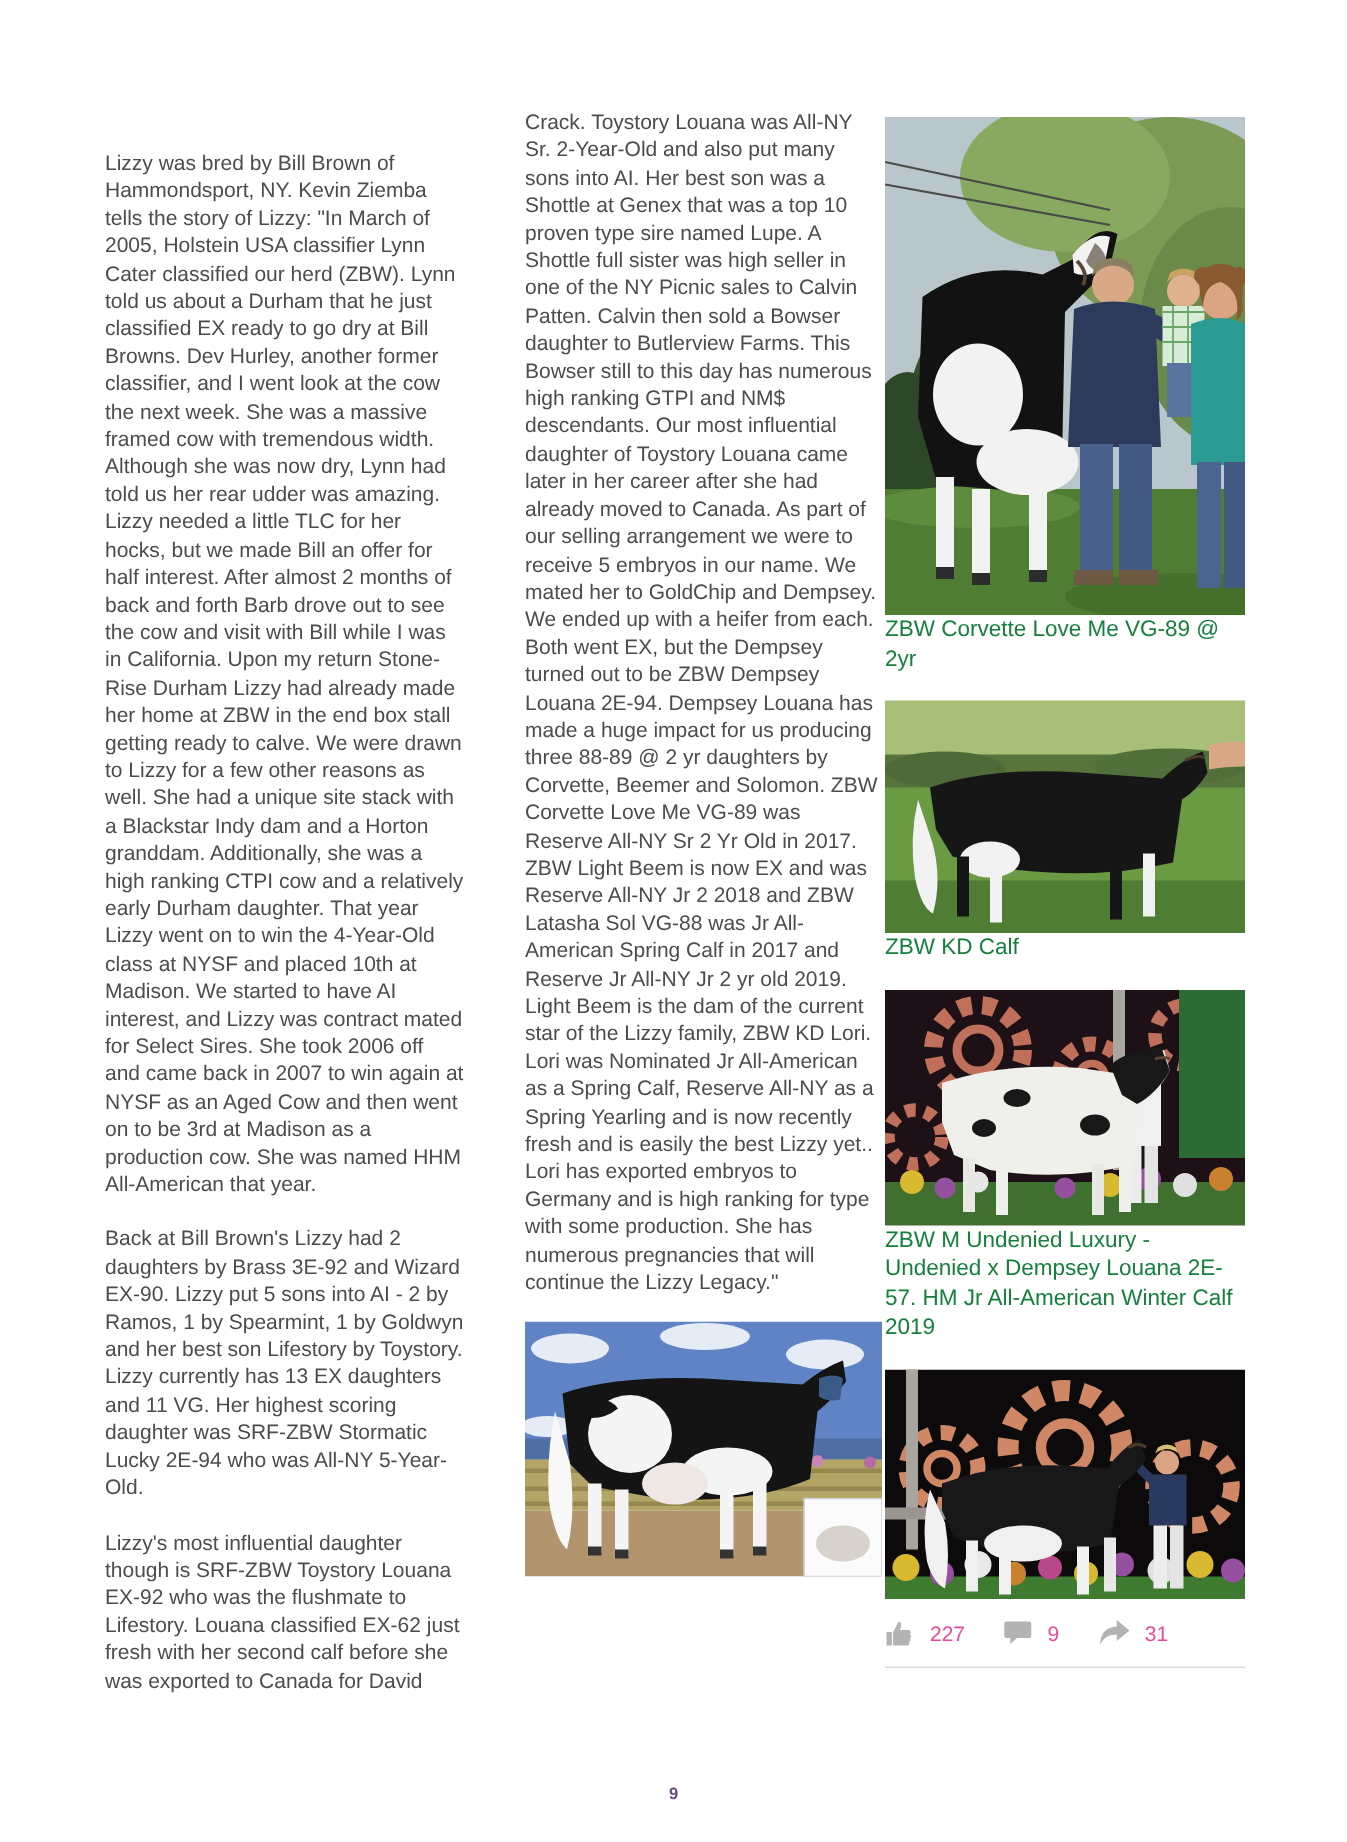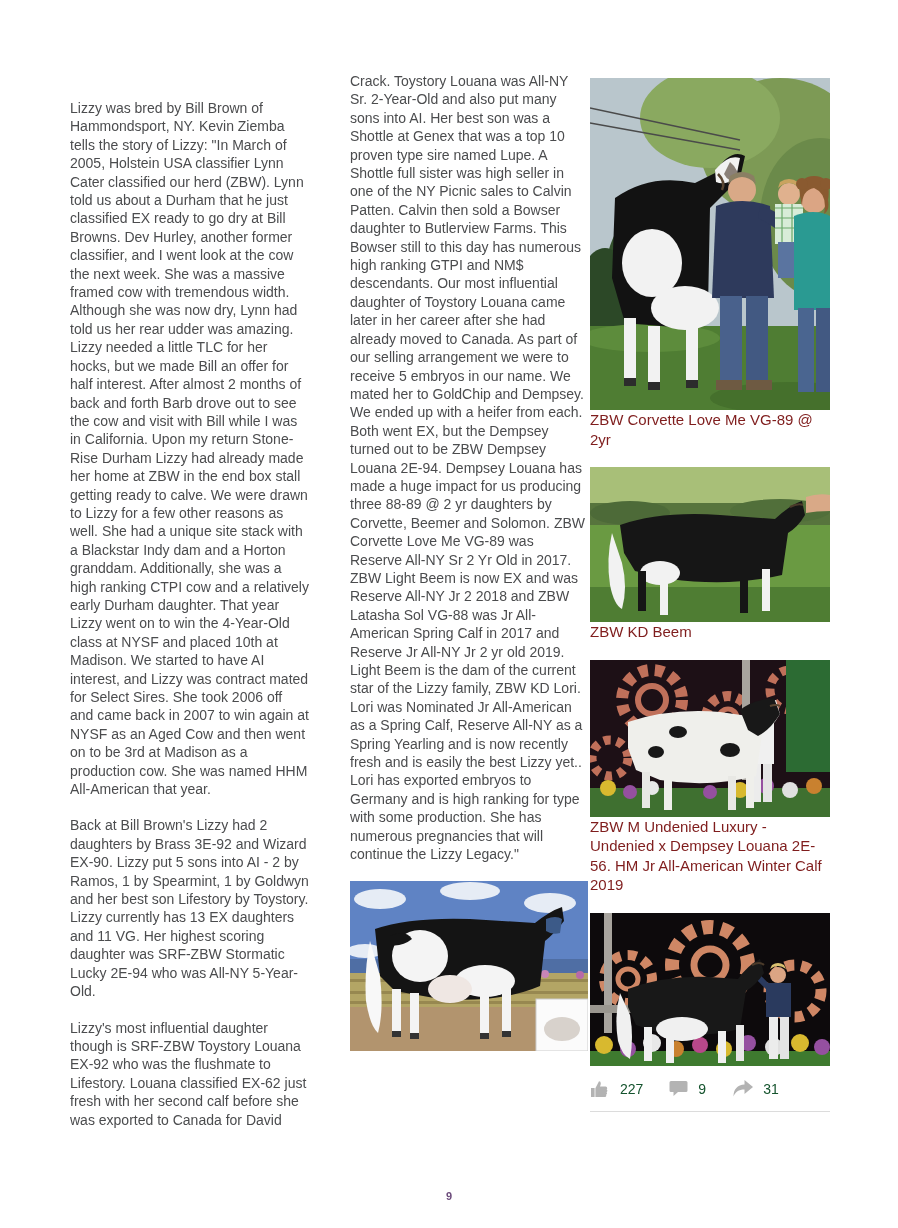--- a/index.html
+++ b/index.html
@@ -7,25 +7,25 @@
     position:relative; width:898px; height:1228px; background:#ffffff;
     font-family:"Liberation Sans","DejaVu Sans",sans-serif; overflow:hidden;
   }
   .col { position:absolute; color:#4b4c4e; font-size:14px; line-height:18.4px; }
   .col p { margin:0 0 18px 0; }
   .col1 { left:70px;  top:99px; width:239px; }
   .col2 { left:330px; top:72px; width:239px;margin-left:20px; }
   .col3 { left:590px; top:78px; width:240px; }
   figure { margin:0; }
   .photo svg { display:block; }
-  .caption { font-size:15px; line-height:19.5px; color:#7f1d1d; margin:8px 0 13px 0; }
+  .caption { font-size:15px; line-height:19.5px; color:#15803d; margin:8px 0 13px 0; }
   .cap-last { margin-bottom:9px; }
   .photo2 { margin-top:0; }
   .photo5 { margin-top:10px; }
-  .social-bar { display:flex; align-items:center; margin-top:14px; color:#14532d; font-size:14px; }
+  .social-bar { display:flex; align-items:center; margin-top:14px; color:#ec4899; font-size:14px; }
   .social-item { display:flex; align-items:center; margin-right:26px; cursor:pointer; }
   .social-item svg { margin-right:10px; }
   .divider { height:1px; background:#dcdcdc; margin-top:13px; width:240px; }
   .pagenum {
     position:absolute; left:0; right:0; top:1190px; text-align:center;
     color:#6b4a7a; font-size:11px; font-weight:700;
   }
 </style>
 </head>
 <body>
@@ -165,21 +165,21 @@
           <ellipse cx="70" cy="106" rx="20" ry="12" fill="#f2f2f2"></ellipse>
           <rect x="48" y="104" width="8" height="40" fill="#161616"></rect>
           <rect x="70" y="110" width="8" height="38" fill="#f2f2f2"></rect>
           <rect x="150" y="108" width="8" height="38" fill="#161616"></rect>
           <rect x="172" y="102" width="8" height="42" fill="#f2f2f2"></rect>
           <path d="M200 40 Q208 36 213 38" stroke="#4a3a2a" stroke-width="2" fill="none"></path>
         </g>
         <path d="M216 30 Q228 26 240 28 L240 44 Q226 44 216 46 Z" fill="#d9a987"></path>
       </svg>
     </figure>
-    <p class="caption">ZBW KD Beem</p>
+    <p class="caption">ZBW KD Calf</p>
 
     <figure class="photo">
       <svg width="240" height="157" viewBox="0 0 240 157">
         <rect width="240" height="157" fill="#1d1016"></rect>
         <g stroke="#c0705a" fill="none">
           <circle cx="62" cy="40" r="30" stroke-width="12" stroke-dasharray="9 7"></circle>
           <circle cx="62" cy="40" r="14" stroke-width="6"></circle>
           <circle cx="138" cy="58" r="22" stroke-width="10" stroke-dasharray="8 6"></circle>
           <circle cx="138" cy="58" r="9" stroke-width="5"></circle>
           <circle cx="20" cy="98" r="18" stroke-width="9" stroke-dasharray="7 6"></circle>
@@ -211,21 +211,21 @@
           <ellipse cx="66" cy="92" rx="8" ry="6" fill="#181818"></ellipse>
           <ellipse cx="140" cy="90" rx="10" ry="7" fill="#181818"></ellipse>
           <rect x="52" y="112" width="8" height="36" fill="#e8e8e4"></rect>
           <rect x="74" y="118" width="8" height="32" fill="#efefeb"></rect>
           <rect x="138" y="116" width="8" height="34" fill="#e8e8e4"></rect>
           <rect x="156" y="110" width="8" height="38" fill="#efefeb"></rect>
           <path d="M180 46 Q186 44 190 46" stroke="#5a4632" stroke-width="2" fill="none"></path>
         </g>
       </svg>
     </figure>
-    <p class="caption cap-last">ZBW M Undenied Luxury - Undenied x Dempsey Louana 2E-56. HM Jr All-American Winter Calf 2019</p>
+    <p class="caption cap-last">ZBW M Undenied Luxury - Undenied x Dempsey Louana 2E-57. HM Jr All-American Winter Calf 2019</p>
 
     <figure class="photo">
       <svg width="240" height="153" viewBox="0 0 240 153">
         <rect width="240" height="153" fill="#0d0a0c"></rect>
         <g stroke="#cf8765" fill="none">
           <circle cx="120" cy="52" r="38" stroke-width="14" stroke-dasharray="11 8"></circle>
           <circle cx="120" cy="52" r="16" stroke-width="7"></circle>
           <circle cx="205" cy="78" r="26" stroke-width="11" stroke-dasharray="9 7"></circle>
           <circle cx="38" cy="66" r="24" stroke-width="10" stroke-dasharray="9 7"></circle>
           <circle cx="38" cy="66" r="10" stroke-width="5"></circle>

